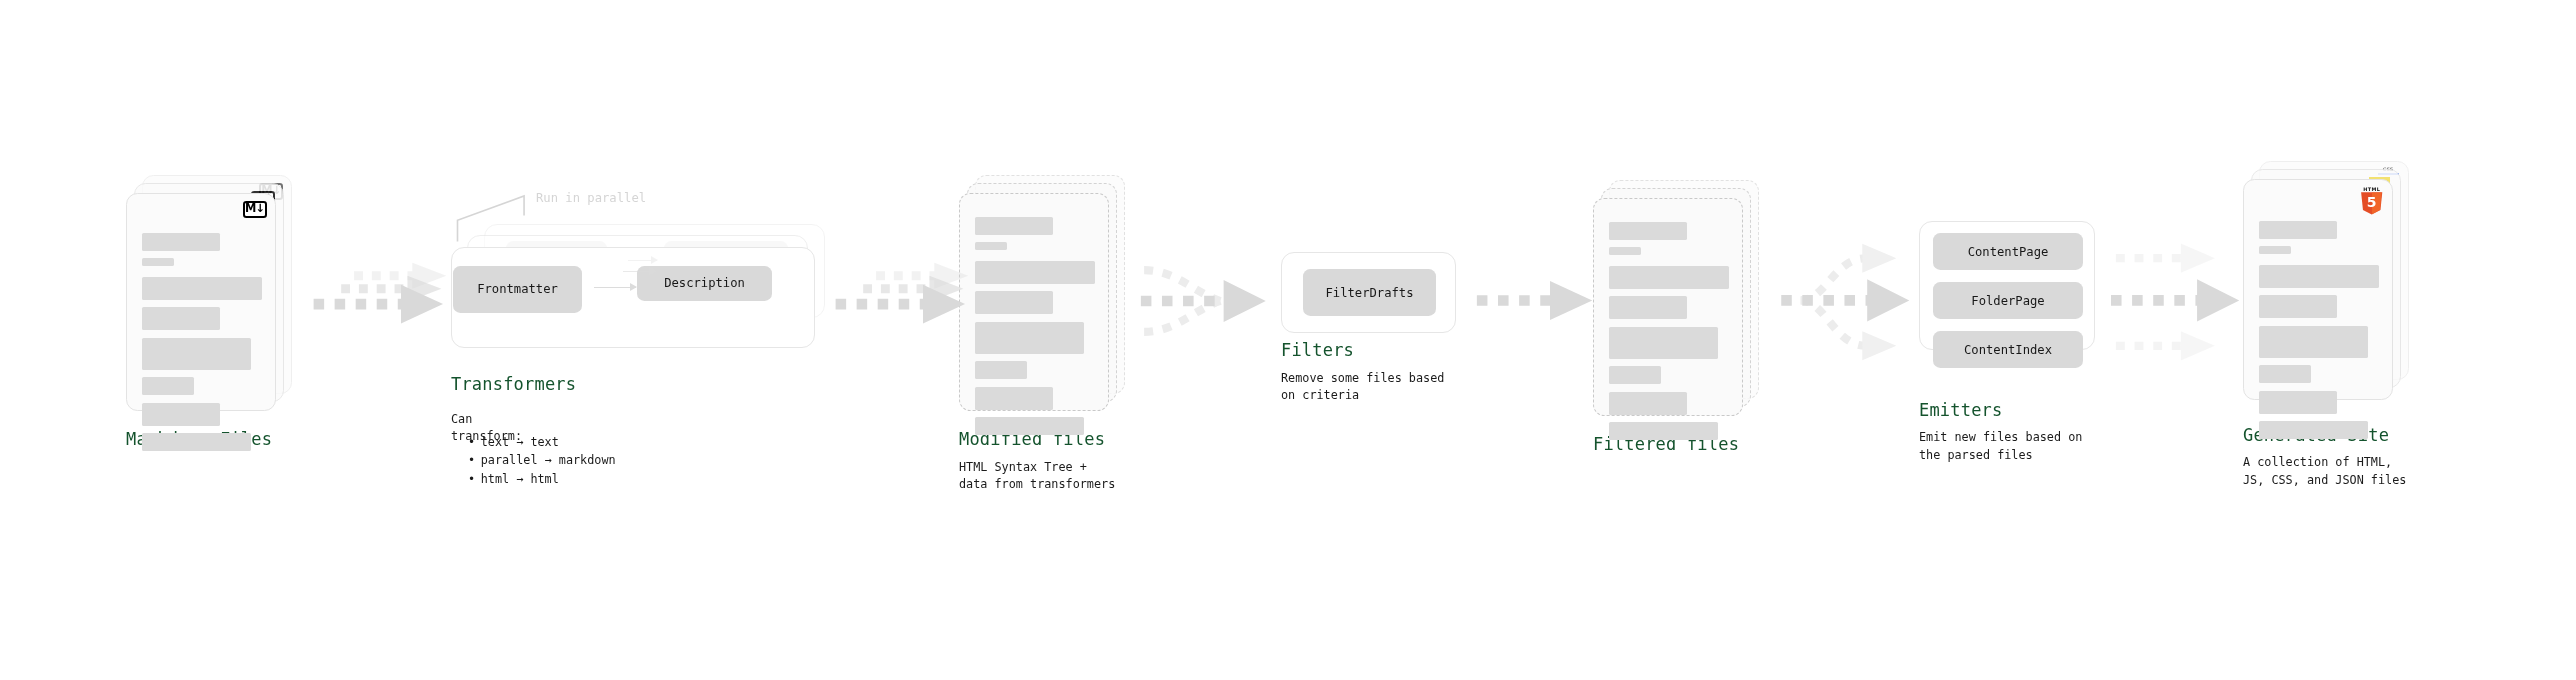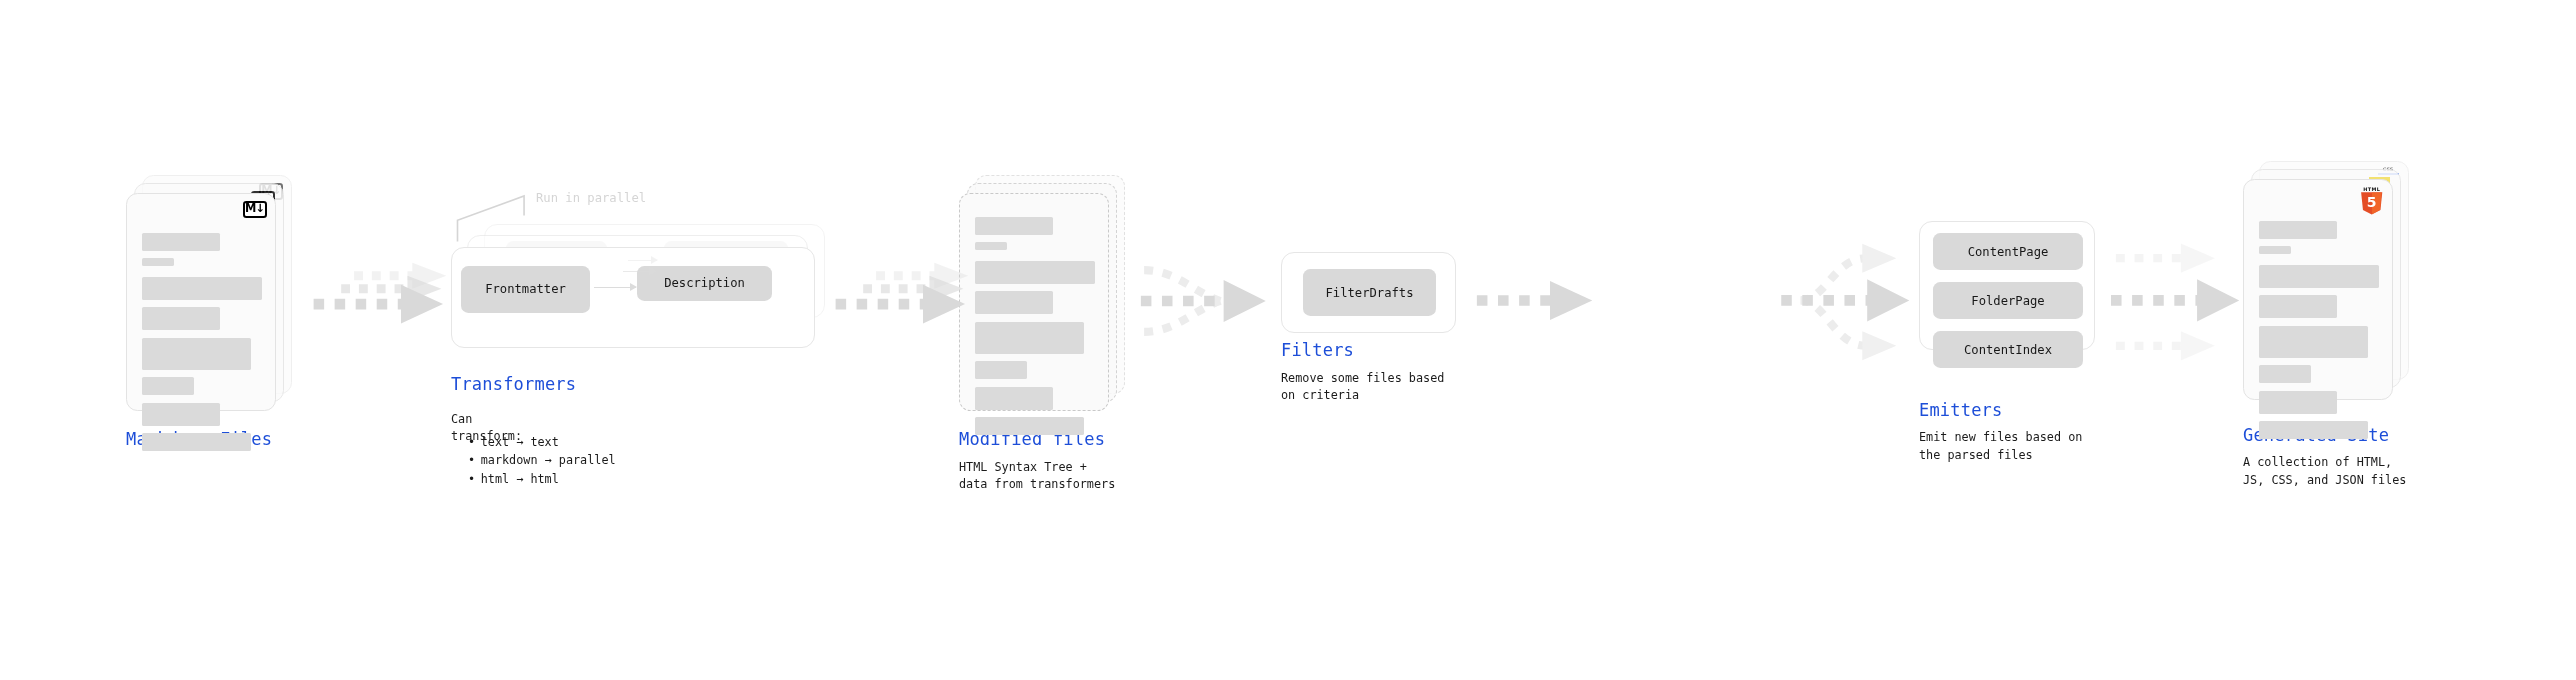--- a/index.html
+++ b/index.html
@@ -98,21 +98,21 @@
   .css-badge .css-word {
     font-family: "DejaVu Sans", "Liberation Sans", sans-serif;
     font-size: 4.9px; font-weight: 700; color: #111; line-height: 1;
   }
   .css-badge .css-bar { width: 21px; height: 2.4px; background: #2965f1; margin-top: 0.8px; }
 
   
   .node-title {
     font-size: 17px;
     font-weight: 400;
-    color: #1d4ed8;
+    color: #14532d;
     letter-spacing: 0.2px;
     white-space: nowrap;
   }
   .node-desc {
     font-size: 11.8px;
     line-height: 1.5;
     color: #1b1b1b;
     white-space: pre-line;
     margin-top: 9.8px;
   }
@@ -229,39 +229,39 @@
 
       <div class="tlayer" style="left:16.3px; top:11.4px; width:341px; height:94px; opacity:.65;">
         <div class="plugin-box">
           <div class="pill" style="position:absolute; left:21px; top:16.3px; width:101px; height:46px;"></div>
           <div class="pill" style="position:absolute; left:179px; top:16.3px; width:124px; height:46px;"></div>
         </div>
       </div>
 
       <div class="tlayer" style="left:0px; top:23px; width:364px; height:101px;">
         <div class="plugin-box">
-          <div class="pill" style="position:absolute; left:9px; top:18px; width:129px; height:47px;justify-content:center;">
+          <div class="pill" style="position:absolute; left:1px; top:18px; width:129px; height:47px;justify-content:center;">
             <span>Frontmatter</span>
           </div>
           <div class="pill" style="position:absolute; left:185px; top:18px; width:135px; height:35px;">
             <span>Description</span>
           </div>
         </div>
       </div>
 
       <div class="thin-arrow" style="left:177px; top:36px;  width:29px; opacity:.35;"></div>
       <div class="thin-arrow" style="left:172px; top:47px;  width:32.5px; opacity:.6;"></div>
       <div class="thin-arrow" style="left:143px; top:63px;  width:42px;"></div>
     </div>
 
     <div class="node-title" style="position:absolute; left:0px; top:183px;">Transformers</div>
     <div class="node-sub" style="position:absolute; left:0px; top:210px;">Can transform:</div>
     <ul class="bullets" style="position:absolute; left:0px; top:230px;">
       <li>text → text</li>
-      <li>markdown → parallel</li>
+      <li>parallel → markdown</li>
       <li>html → html</li>
     </ul>
   </div>
 
   <div class="node" style="left:959px; top:175px;">
     <div class="card-stack">
       <div class="card c3 dashed"></div>
       <div class="card c2 dashed"></div>
       <div class="card c1 dashed">
         <div class="card-lines" style="top:23px;">
@@ -287,20 +287,39 @@
         <div class="pill" style="position:absolute; left:21px; top:16.3px; width:133px; height:47px;">
           <span>FilterDrafts</span>
         </div>
       </div>
     </div>
     <div class="node-title" style="margin-top:21px;">Filters</div>
     <div class="node-desc">Remove some files based
 on criteria</div>
   </div>
 
+  <div class="node" style="left:1593px; top:180px;">
+    <div class="card-stack">
+      <div class="card c3 dashed"></div>
+      <div class="card c2 dashed"></div>
+      <div class="card c1 dashed">
+        <div class="card-lines" style="top:23px;">
+            <div class="ln" style="width: 78px; height: 18px;"></div>
+            <div class="ln" style="width: 32.5px; height: 7.3px; margin-bottom: 11.4px;"></div>
+            <div class="ln" style="width: 120px; height: 23px;"></div>
+            <div class="ln" style="width: 78px; height: 23px;"></div>
+            <div class="ln" style="width: 109px; height: 32.5px;"></div>
+            <div class="ln" style="width: 52px; height: 18px;"></div>
+            <div class="ln" style="width: 78px; height: 23px;"></div>
+            <div class="ln" style="width: 109px; height: 18px;"></div>
+          </div>
+      </div>
+    </div>
+    <div class="node-title" style="margin-top:18px;">Filtered files</div>
+  </div>
 
   <div class="node" style="left:1919px; top:221px;">
     <div style="position:relative; width:176px; height:159px;">
       <div class="plugin-box" style="left:0; top:0; width:176px; height:129px;">
         <div class="pill" style="position:absolute; left:13px; top:11.4px; width:150px; height:37px;">
           <span>ContentPage</span>
         </div>
         <div class="pill" style="position:absolute; left:13px; top:60px; width:150px; height:37px;">
           <span>FolderPage</span>
         </div>

